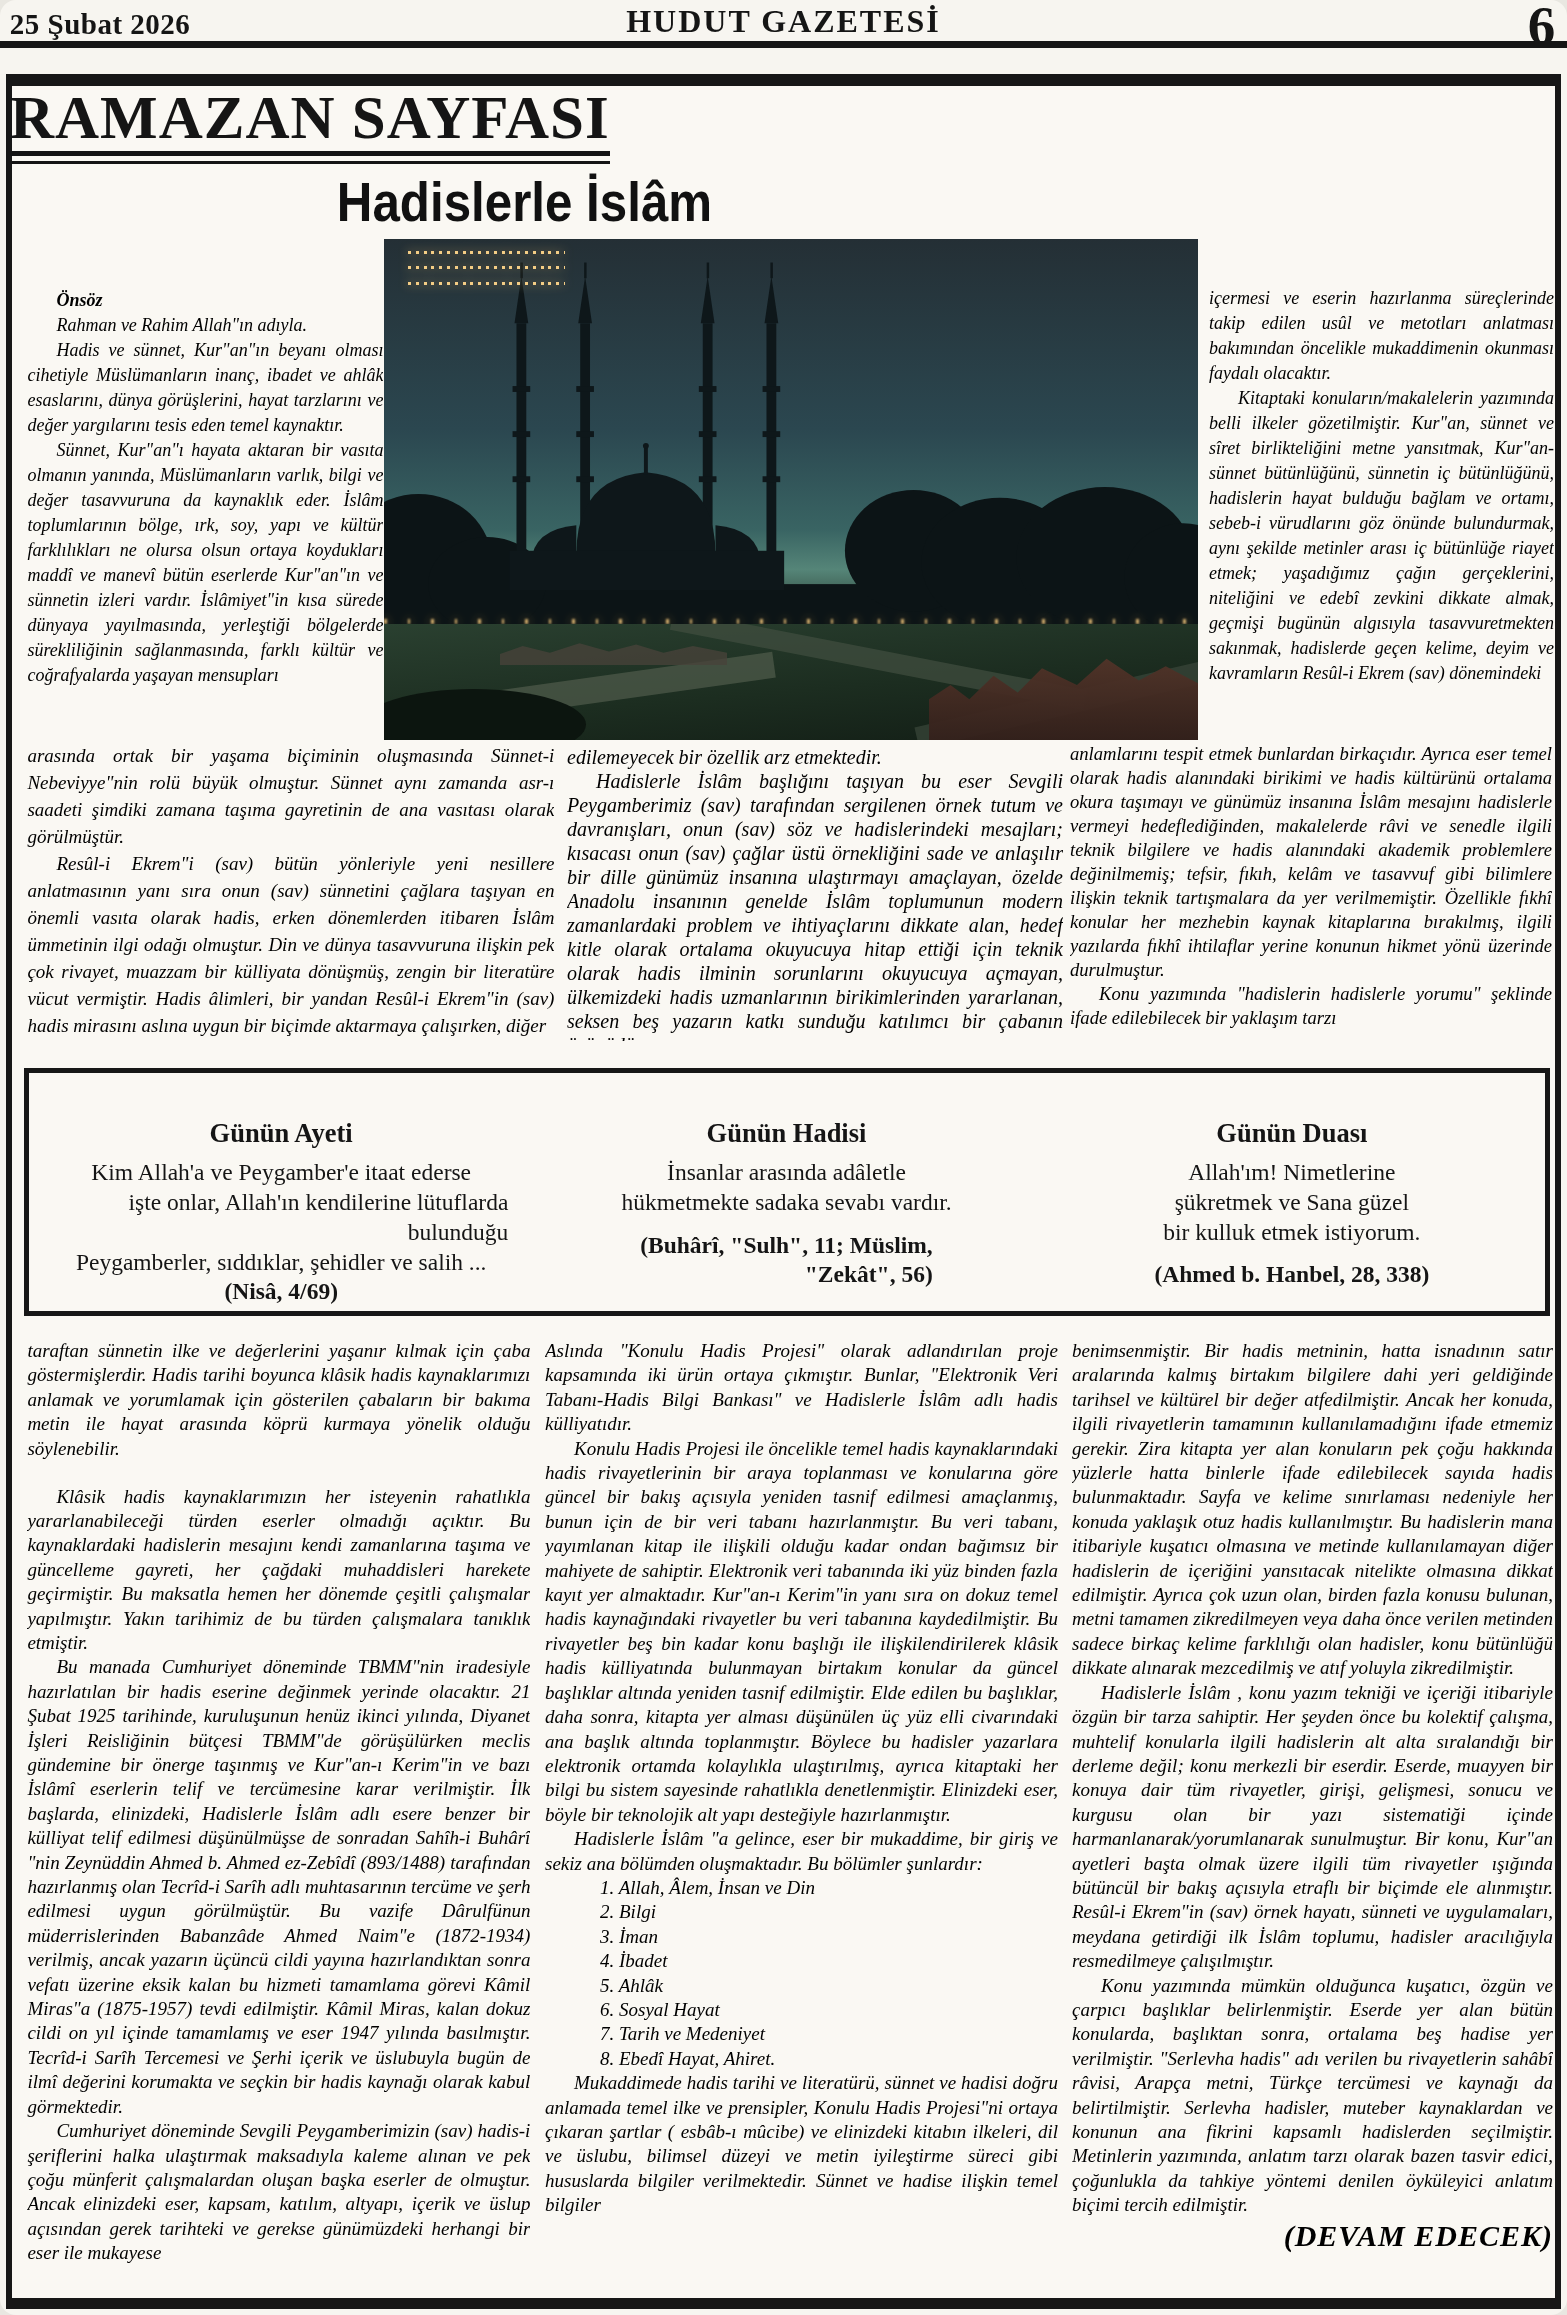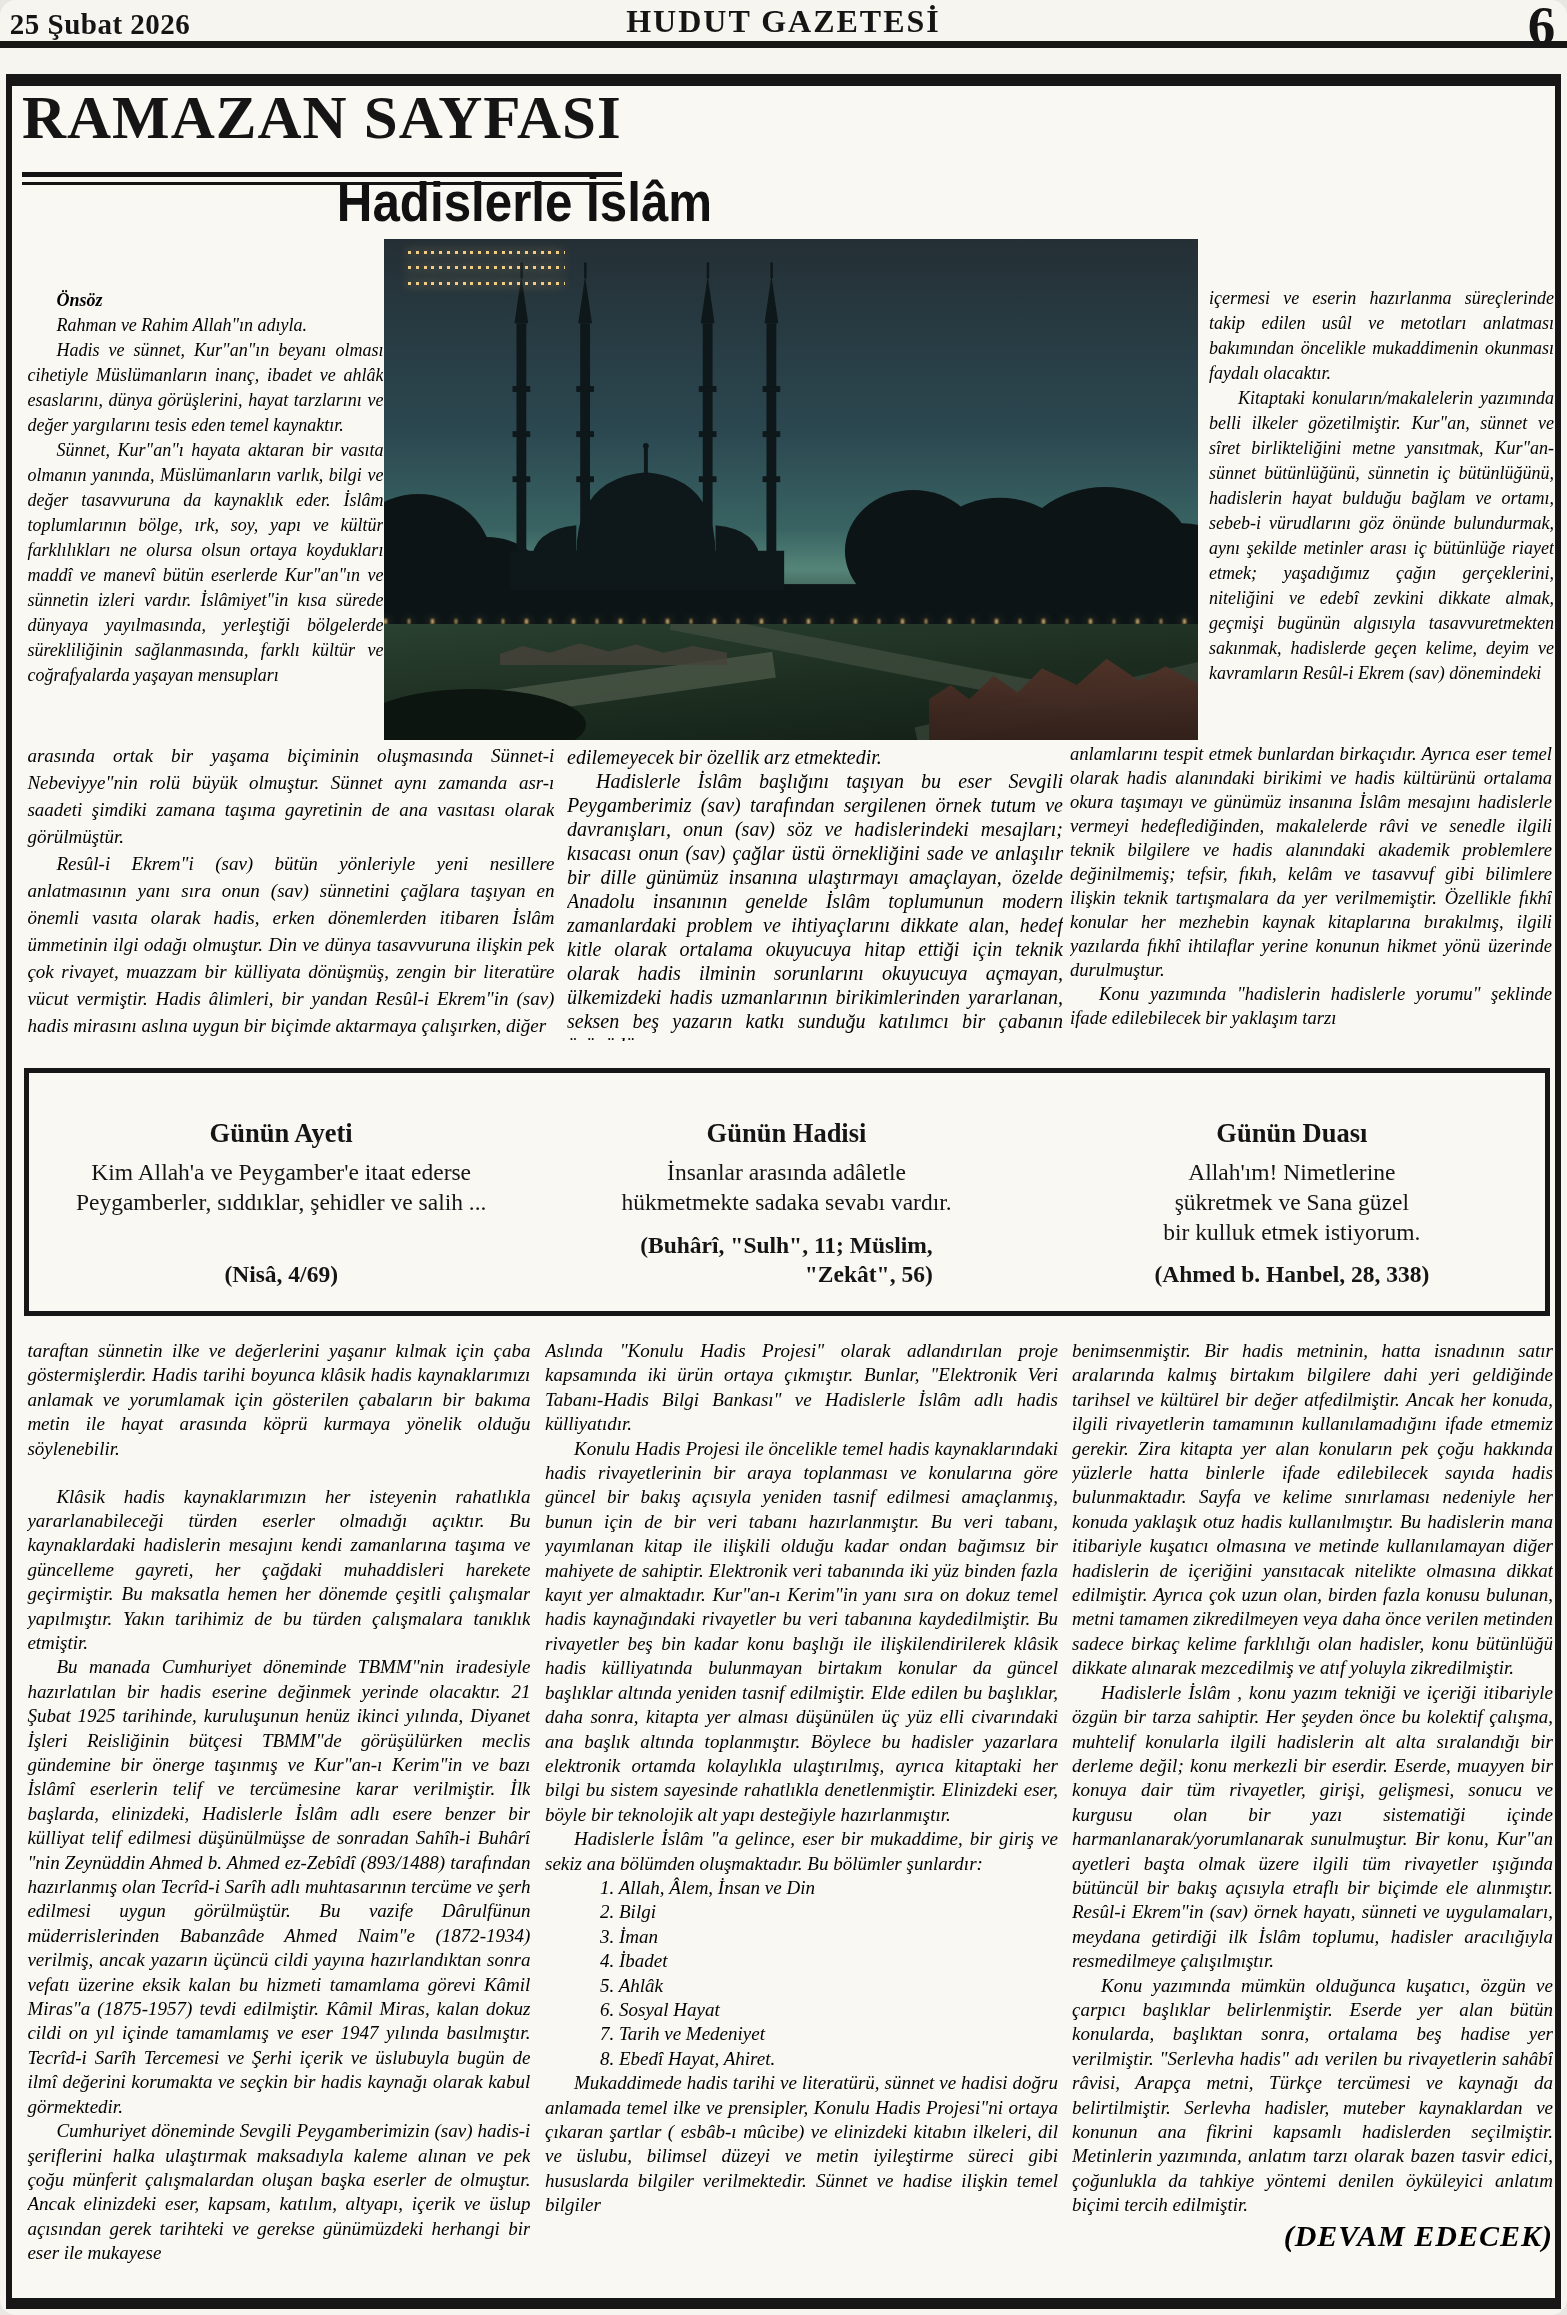--- a/index.html
+++ b/index.html
@@ -14,22 +14,22 @@
   .hdr-masthead{position:absolute;left:0;right:0;top:3px;text-align:center;font-size:32px;font-weight:bold;letter-spacing:2px;}
   .hdr-pagenum{position:absolute;right:11.8px;top:-5.9px;font-size:55px;font-weight:bold;}
   .hdr-rule{position:absolute;left:0;top:41px;width:1567px;height:6.9px;background:#161616;}
   
   .main-box{
     position:absolute;left:5.9px;top:74px;width:1555px;height:2235px;
     box-sizing:border-box;border:6.9px solid #171717;border-top-width:12.7px;border-bottom-width:11.8px;
     background:#faf8f3;
   }
   .kicker{
-    position:absolute;left:22px;top:86px;font-size:61px;font-weight:bold;letter-spacing:1px;
-    border-bottom:5.9px solid #141414;padding-bottom:22px;line-height:1.05;
+    position:absolute;left:10px;top:86px;font-size:61px;font-weight:bold;letter-spacing:1px;
+    border-bottom:5.9px solid #141414;padding-bottom:1px;line-height:1.05;
   }
   .kicker::after{content:"";position:absolute;left:0;right:0;bottom:-12.7px;height:2.9px;background:#141414;}
   .art-title{
     position:absolute;left:44px;top:169px;width:961px;text-align:center;
     font-family:"Liberation Sans",sans-serif;font-weight:bold;font-size:56px;
     transform:scaleX(.88);letter-spacing:0px;color:#111;
   }
   
   .photo{
     position:absolute;left:384px;top:239px;width:814px;height:501px;overflow:hidden;
@@ -185,20 +185,21 @@
   </div>
   <div class="tcol" id="tr-wide">
     <p class="cont">anlamlarını tespit etmek bunlardan birkaçıdır. Ayrıca eser temel olarak hadis alanındaki birikimi ve hadis kültürünü ortalama okura taşımayı ve günümüz insanına İslâm mesajını hadislerle vermeyi hedeflediğinden, makalelerde râvi ve senedle ilgili teknik bilgilere ve hadis alanındaki akademik problemlere değinilmemiş; tefsir, fıkıh, kelâm ve tasavvuf gibi bilimlere ilişkin teknik tartışmalara da yer verilmemiştir. Özellikle fıkhî konular her mezhebin kaynak kitaplarına bırakılmış, ilgili yazılarda fıkhî ihtilaflar yerine konunun hikmet yönü üzerinde durulmuştur.</p>
     <p>Konu yazımında "hadislerin hadislerle yorumu" şeklinde ifade edilebilecek bir yaklaşım tarzı</p>
   </div>
 
   <div class="quotes-box">
     <div class="qcol">
       <div class="q-title">Günün Ayeti</div>
       <div class="q-line">Kim Allah'a ve Peygamber'e itaat ederse</div>
+      <div class="q-line">işte onlar, Allah'ın kendilerine lütuflarda bulunduğu</div>
       <div class="q-line">Peygamberler, sıddıklar, şehidler ve salih ...</div>
       <div class="q-source">(Nisâ, 4/69)</div>
     </div>
     <div class="qcol">
       <div class="q-title">Günün Hadisi</div>
       <div class="q-line">İnsanlar arasında adâletle</div>
       <div class="q-line">hükmetmekte sadaka sevabı vardır.</div>
       <div class="q-source">(Buhârî, "Sulh", 11; Müslim,
 "Zekât", 56)</div>
     </div>

